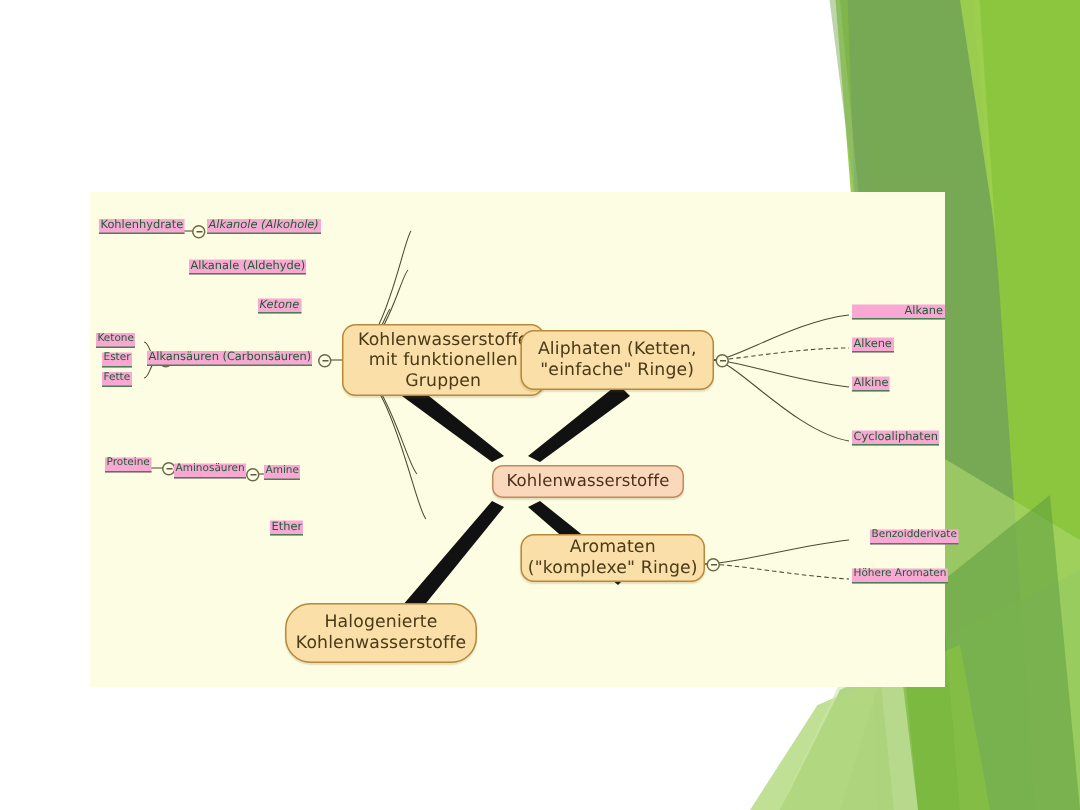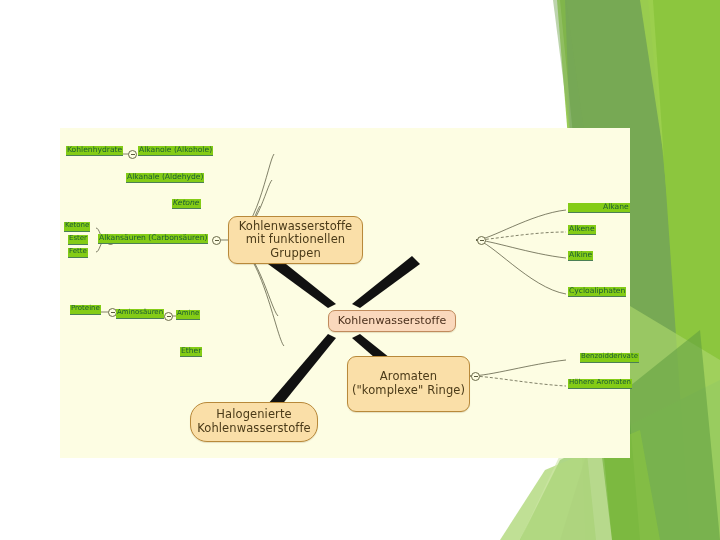--- a/index.html
+++ b/index.html
@@ -30,21 +30,21 @@
     box-shadow:0 1px 1px rgba(120,90,30,.18);
   }
   .node.center{
     background:#fad8bc;border-color:#c08a5c;border-radius:7px;
     font-size:11px;color:#4a2f1c;
   }
   
   .leaf{
     position:absolute;white-space:nowrap;
     color:#1c5c32;
-    background:#84cc16;
+    background:#f9a8d4;
     border-bottom:1px solid #4a7f55;
     padding:0 1px 1px 1px;
     line-height:1.1;
   }
   .leaf.s9{font-size:7.6px;}
   .leaf.s8{font-size:7px;}
   .toggle{
     position:absolute;width:9px;height:9px;border-radius:50%;
     border:1px solid #6b6b4a;background:#fdfde3;
     box-sizing:border-box;
@@ -124,43 +124,47 @@
     <div class="node center" style="left:268px;top:182px;width:128px;height:22px;">
       <span>Kohlenwasserstoffe</span>
     </div>
 
     <div class="node" style="left:168px;top:88px;width:135px;height:48px;flex-direction:column;">
       <span>Kohlenwasserstoffe</span>
       <span>mit funktionellen</span>
       <span>Gruppen</span>
     </div>
 
-
-    <div class="node" style="left:287px;top:228px;width:123px;height:56px;flex-direction:column;">
+    <div class="node" style="left:287px;top:92px;width:129px;height:40px;flex-direction:column;">
+      <span>Aliphaten (Ketten,</span>
+      <span>"einfache" Ringe)</span>
+    </div>
+
+    <div class="node" style="left:287px;top:228px;width:123px;height:32px;flex-direction:column;">
       <span>Aromaten</span>
       <span>("komplexe" Ringe)</span>
     </div>
 
     <div class="node" style="left:130px;top:274px;width:128px;height:40px;flex-direction:column;border-radius:17px;">
       <span>Halogenierte</span>
       <span>Kohlenwasserstoffe</span>
     </div>
 
     <div class="toggle" style="left:152px;top:108px;"></div>
     <div class="toggle" style="left:46px;top:108px;"></div>
     <div class="toggle" style="left:68px;top:22px;"></div>
     <div class="toggle" style="left:104px;top:184px;"></div>
     <div class="toggle" style="left:48px;top:180px;"></div>
     <div class="toggle" style="left:417px;top:108px;"></div>
     <div class="toggle" style="left:411px;top:244px;"></div>
 
     <div class="leaf s9" style="left:6px;top:18px;">
       <span>Kohlenhydrate</span>
     </div>
-    <div class="leaf s9" style="left:78px;top:18px;">
+    <div class="leaf s9" style="left:78px;top:18px;font-style:italic;">
       <span>Alkanole (Alkohole)</span>
     </div>
     <div class="leaf s9" style="left:66px;top:45px;">
       <span>Alkanale (Aldehyde)</span>
     </div>
     <div class="leaf s9" style="left:112px;top:71px;font-style:italic;">
       <span>Ketone</span>
     </div>
     <div class="leaf s9" style="left:38px;top:106px;text-align:center;">
       <span>Alkansäuren (Carbonsäuren)</span>

